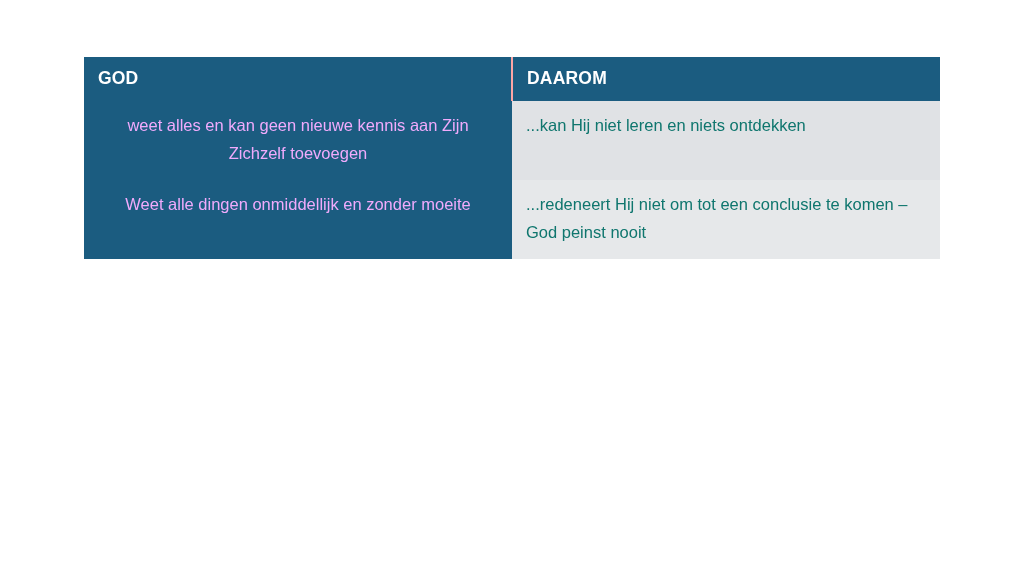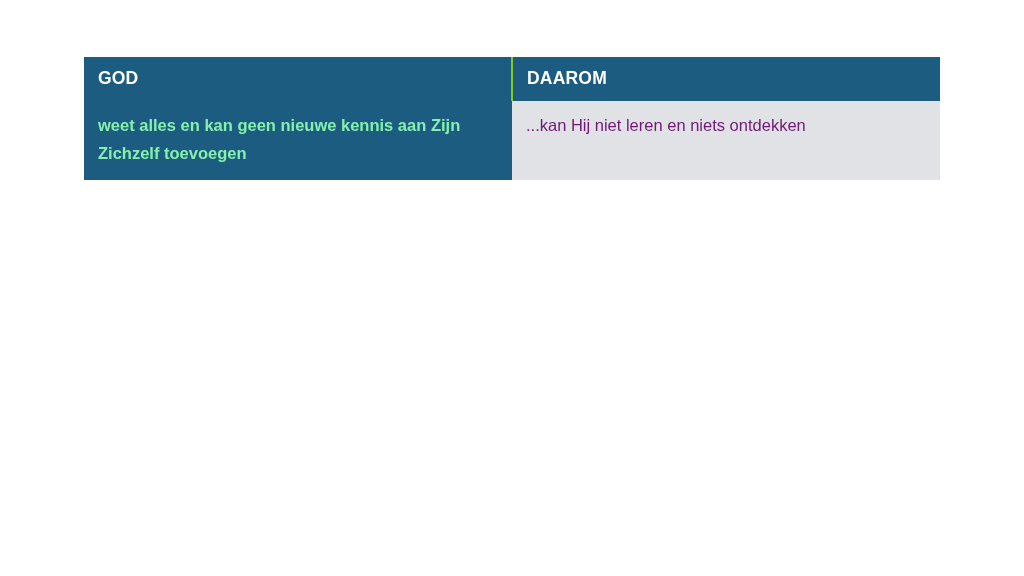--- a/index.html
+++ b/index.html
@@ -37,41 +37,42 @@
     background: #1b5c80;
     color: #ffffff;
     font-size: 17.5px;
     font-weight: bold;
     text-align: left;
     padding: 11px 14px 12px 14px;
     letter-spacing: 0.2px;
     border: none;
   }
   table.cmp th.h2 {
-    border-left: 2px solid #84cc16;
+    border-left: 2px solid #fca5a5;
     margin-left: 36px;
   }
 
   table.cmp td {
     vertical-align: top;
     border: none;
     font-size: 16.5px;
     line-height: 1.72;
   }
   td.left {
     background: #1b5c80;
-    color: #86efac;
-    font-weight: bold;
+    color: #f0abfc;
+    font-weight: normal;
     padding: 10px 14px 12px 14px;
     border-bottom: 2px solid #ffffff;
     border-right: 2px solid #ffffff;
+    text-align: center;
   }
   td.right {
     background: #e3e5e8;
-    color: #701a75;
+    color: #0f766e;
     font-weight: normal;
     padding: 10px 14px 12px 14px;
     border-bottom: 2px solid #ffffff;
   }
   tr.r1 td.right { background: #e0e2e5; }
   tr.r2 td.right { background: #e6e8ea; }
   tr.r3 td.right { background: #d3d8dc; }
   tr:last-child td.left,
   tr:last-child td.right {
     border-bottom: none;
@@ -91,16 +92,20 @@
         <tr>
           <th class="h1">GOD</th>
           <th class="h2">DAAROM</th>
         </tr>
       </thead>
       <tbody>
         <tr class="r1">
           <td class="left">weet alles en kan geen nieuwe kennis aan Zijn Zichzelf toevoegen</td>
           <td class="right">...kan Hij niet leren en niets ontdekken</td>
         </tr>
+        <tr class="r2">
+          <td class="left">Weet alle dingen onmiddellijk en zonder moeite</td>
+          <td class="right">...redeneert Hij niet om tot een conclusie te komen – God peinst nooit</td>
+        </tr>
       </tbody>
     </table>
   </div>
 </div>
 
 </body></html>

